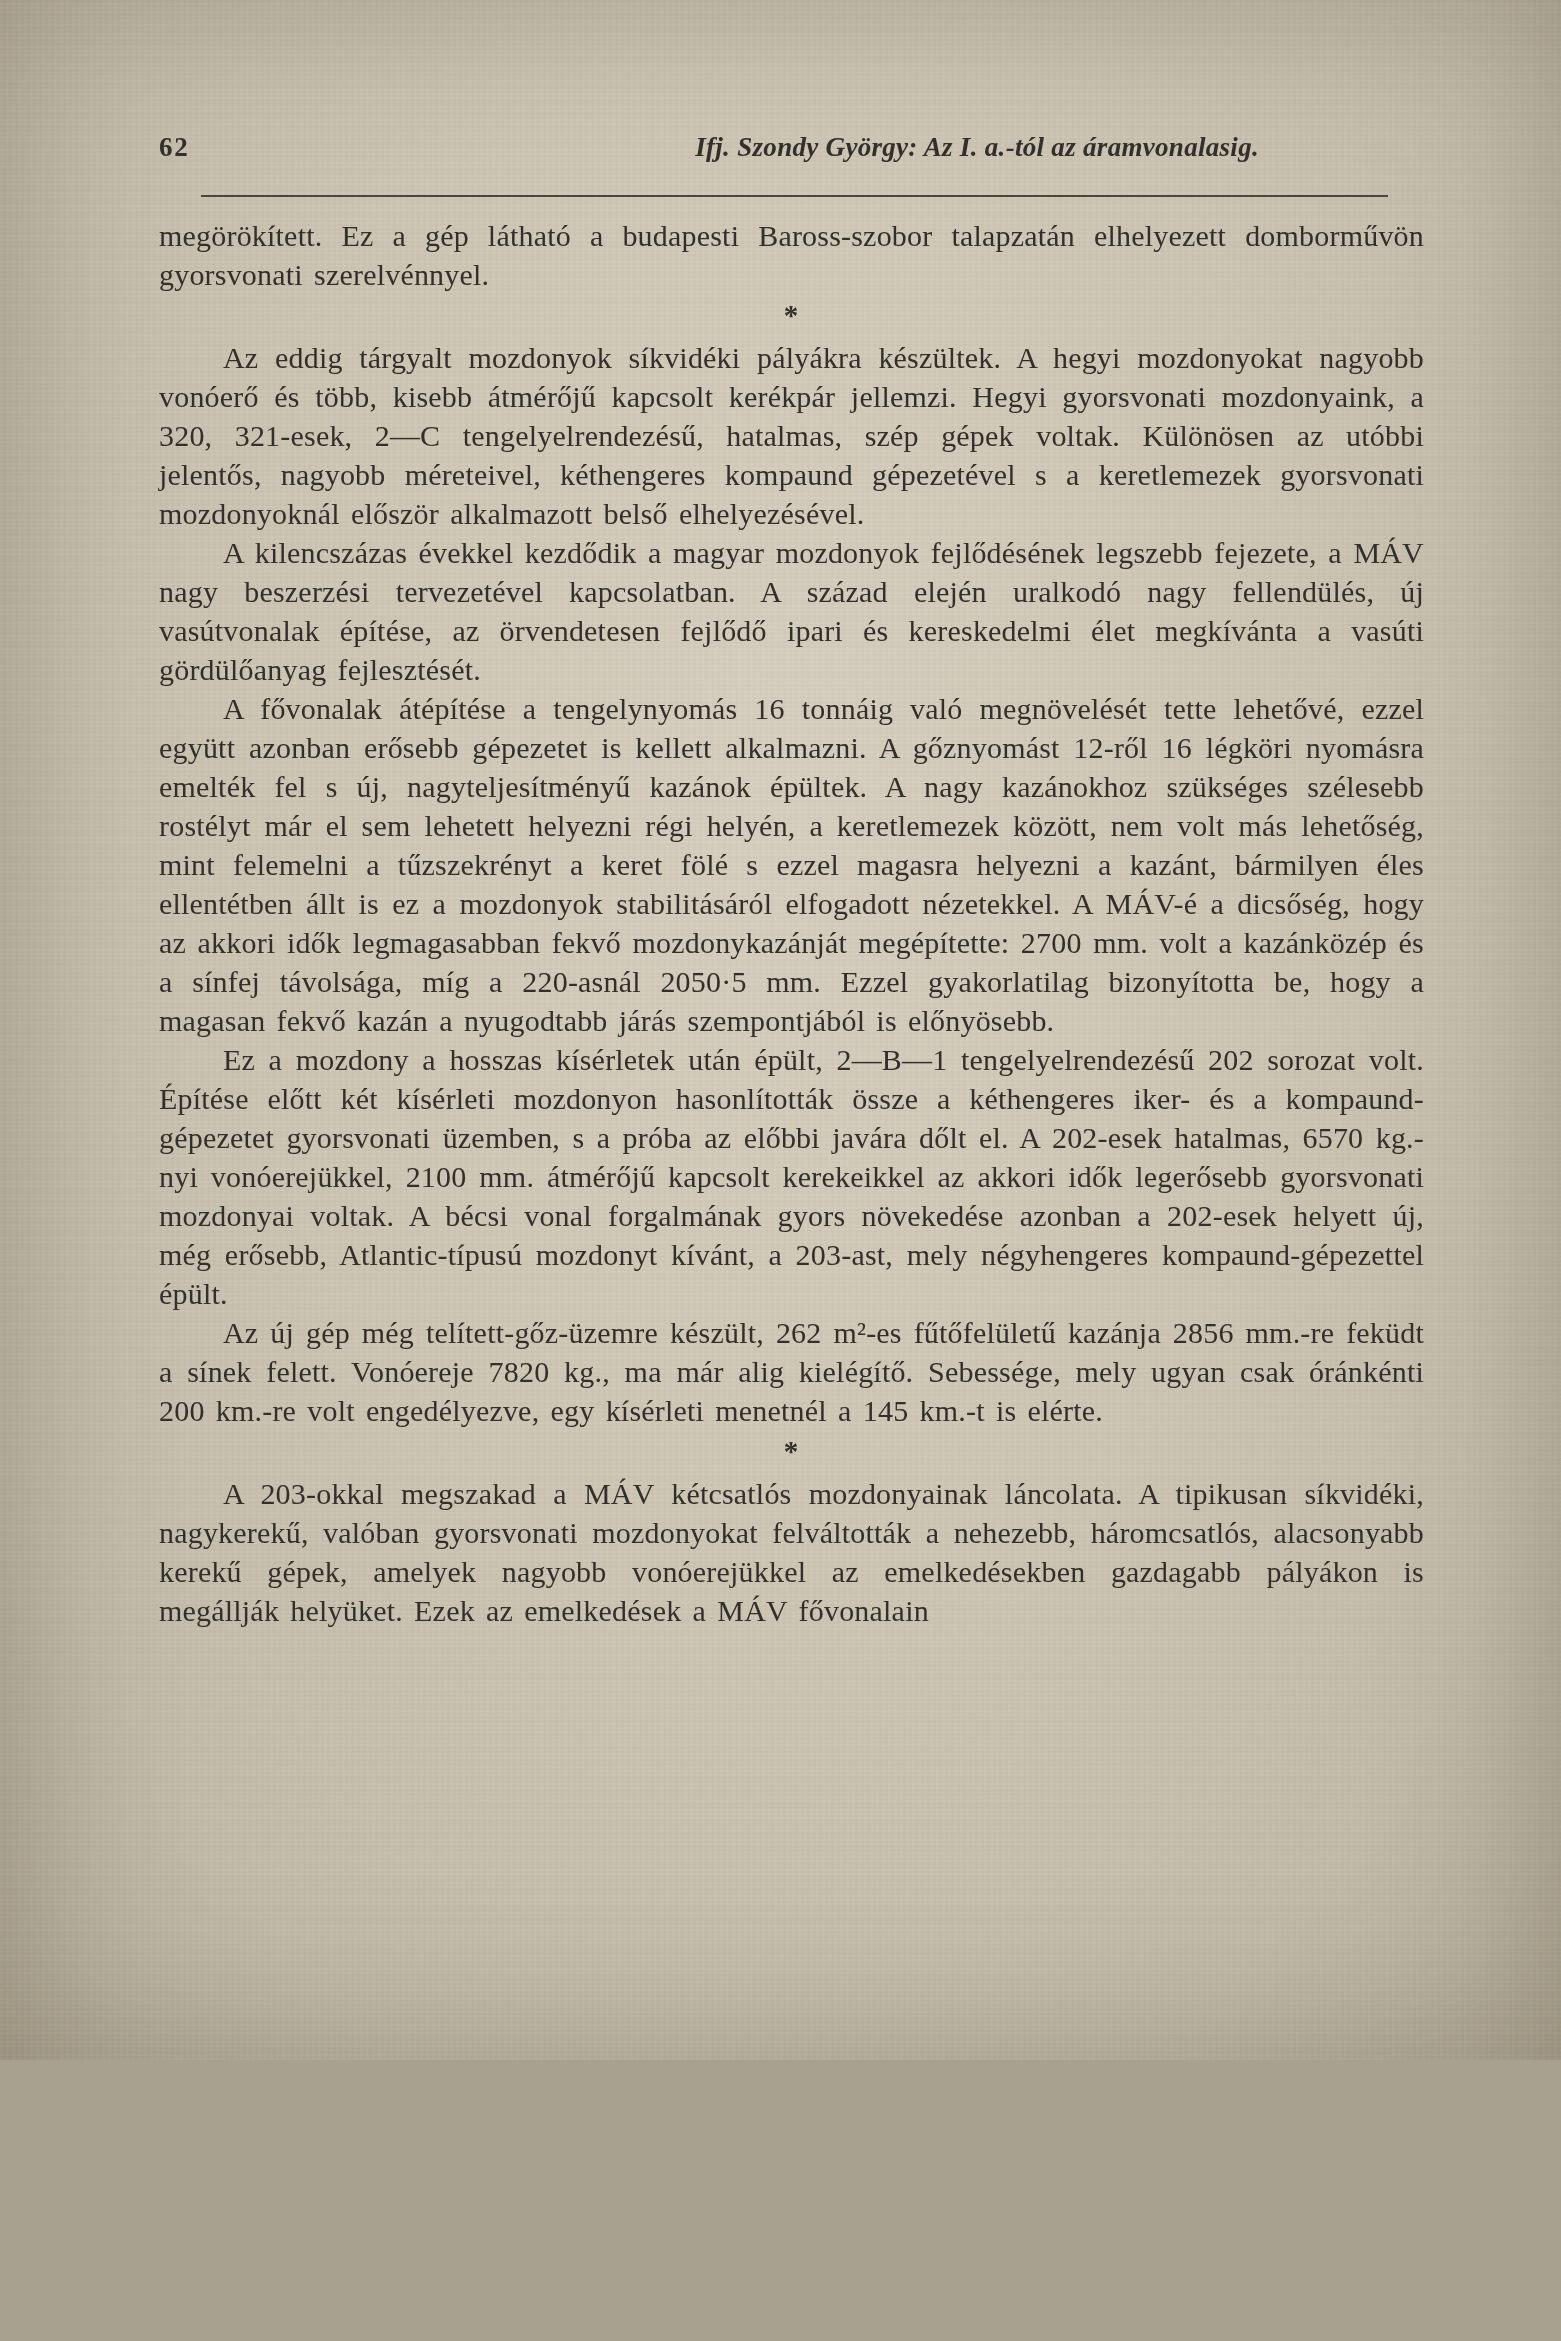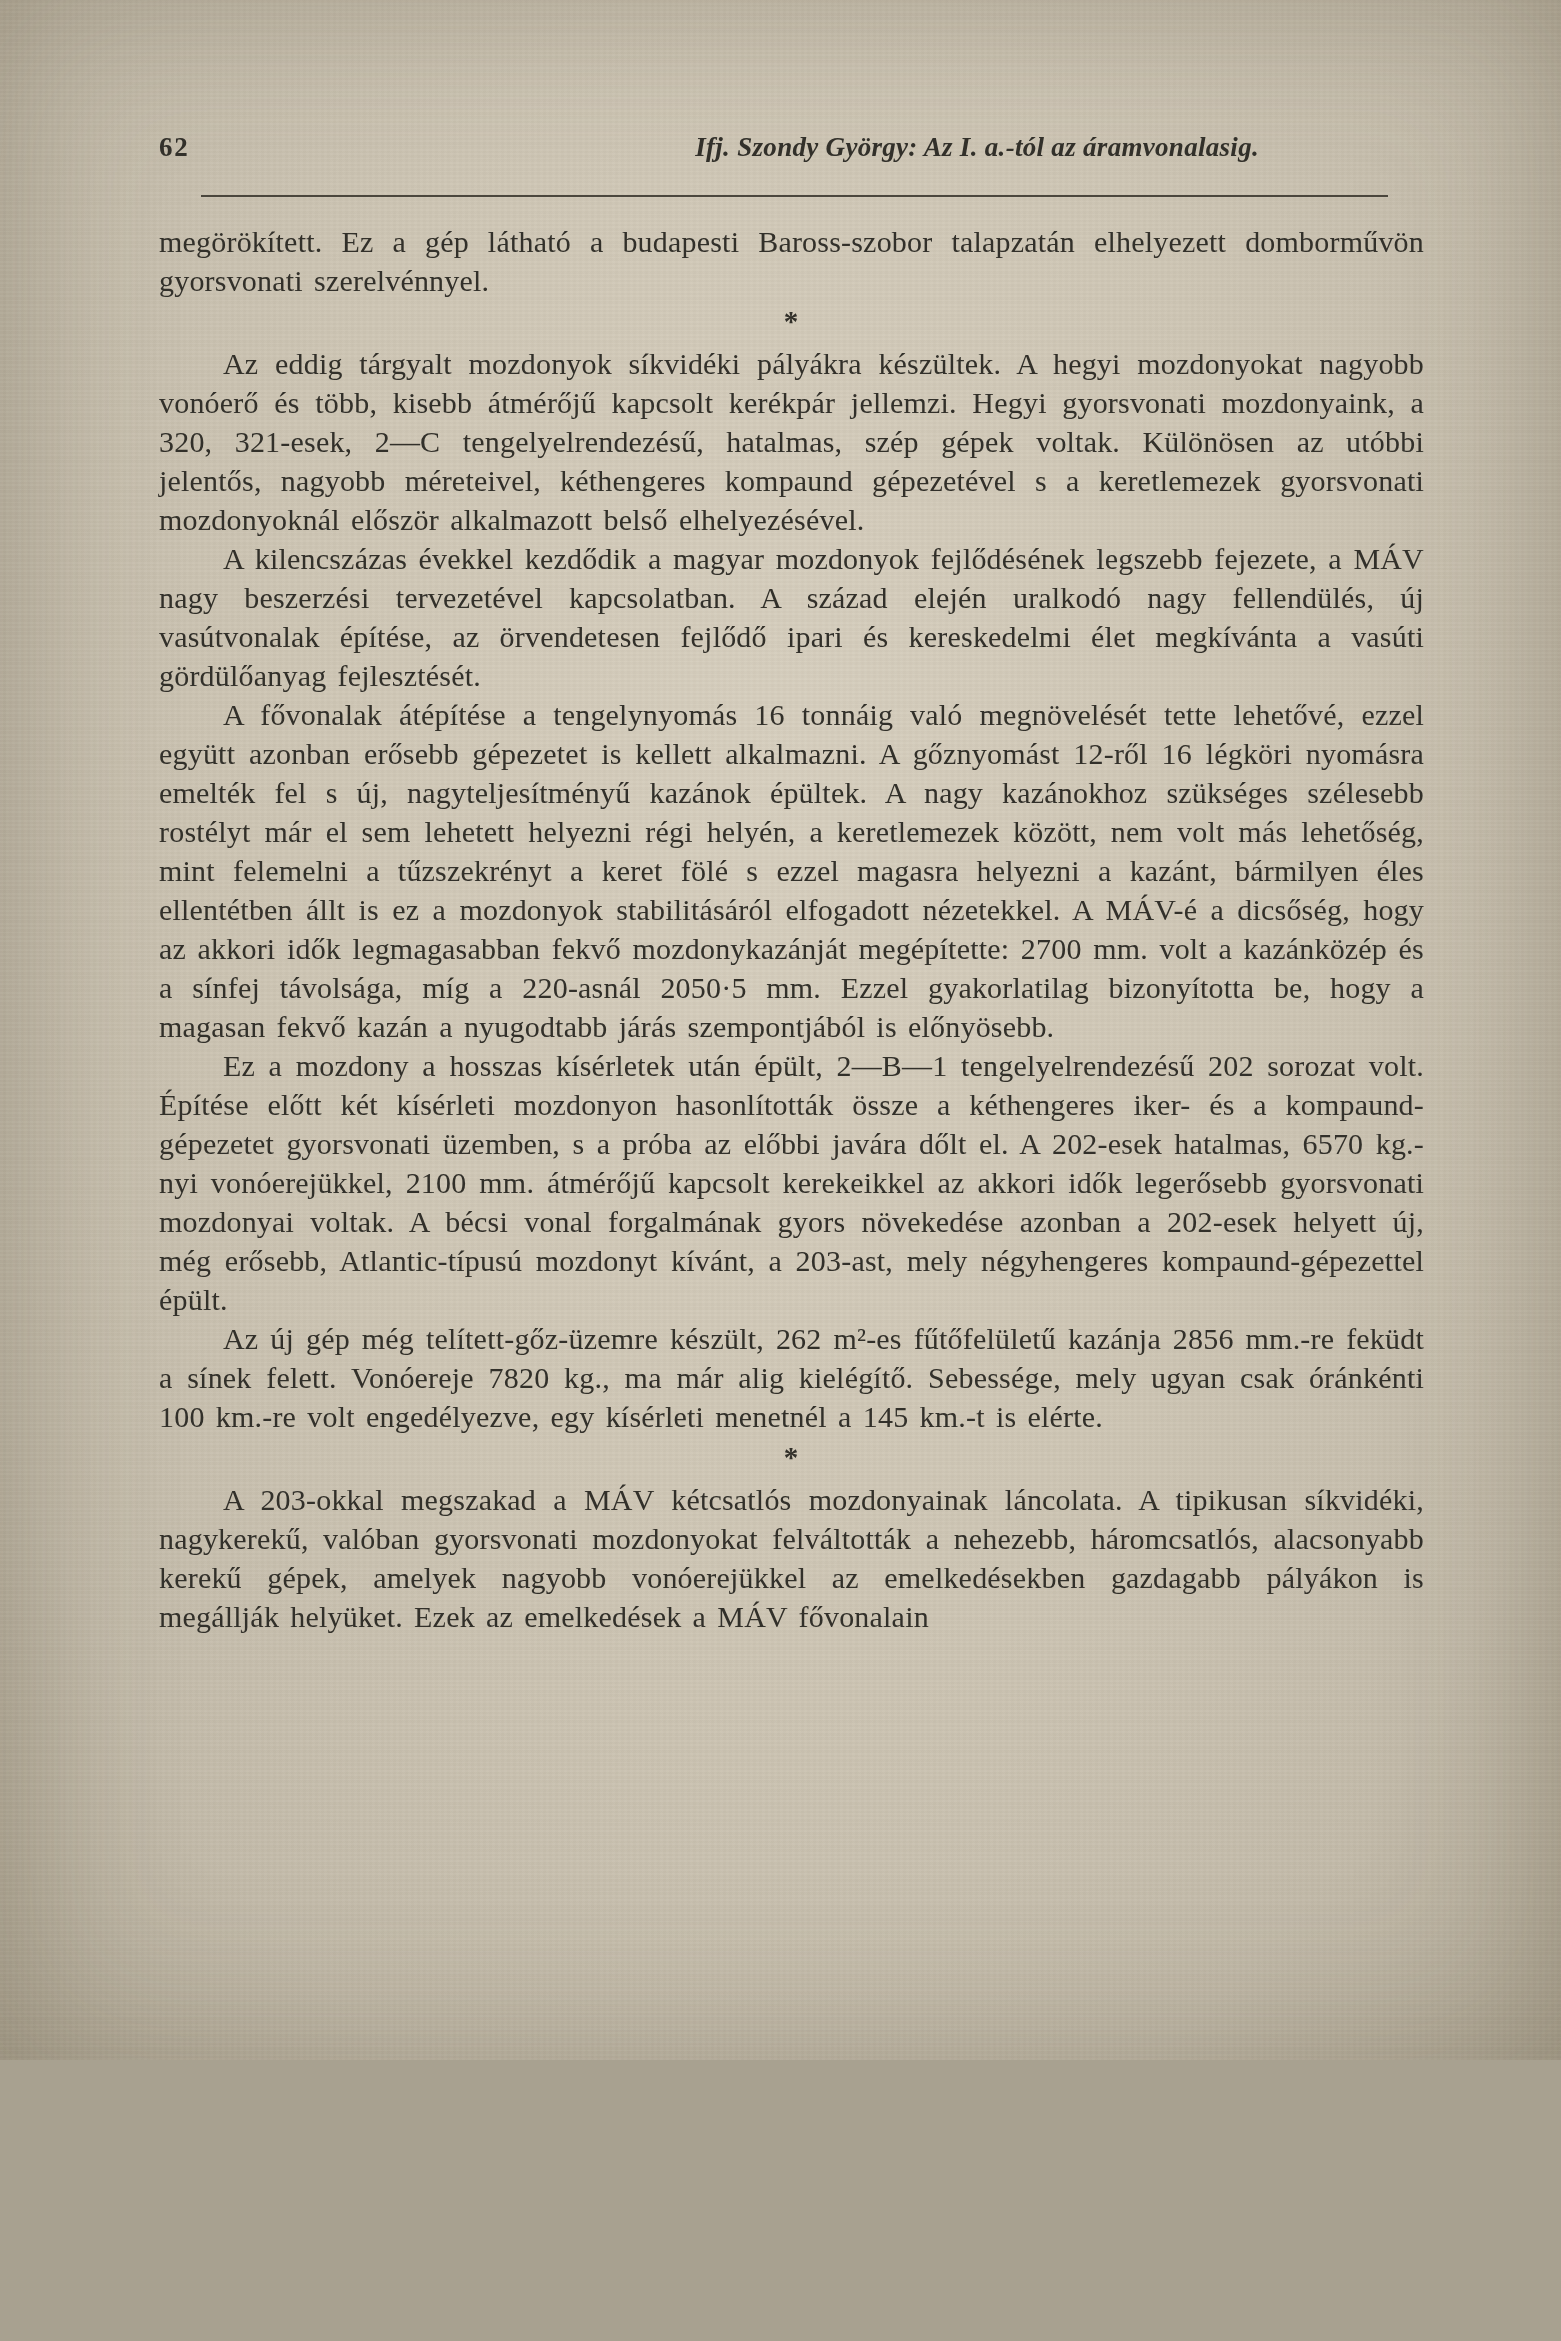--- a/index.html
+++ b/index.html
@@ -58,21 +58,21 @@
     font-weight: bold;
     letter-spacing: 0.3px;
     white-space: nowrap;
   }
   .headrule {
     border: none;
     border-top: 2.6px solid rgba(52, 48, 40, 0.85);
     margin: 22.6px 36px 0 42px;
   }
   .bodytext {
-    margin-top: 25px;
+    margin-top: 19px;
     font-size: 30px;
     line-height: 39px;
     text-align: justify;
     word-spacing: 3.5px;
     letter-spacing: 0.2px;
   }
   .bodytext p {
     margin: 0;
     text-indent: 0;
   }
@@ -111,21 +111,21 @@
       <div class="sep">*</div>
 
       <p class="indent">Az eddig tárgyalt mozdonyok síkvidéki pályákra készültek. A hegyi mozdonyokat nagyobb vonóerő és több, kisebb átmérőjű kapcsolt kerékpár jellemzi. Hegyi gyorsvonati mozdonyaink, a 320, 321-esek, 2—C tengelyelrendezésű, hatalmas, szép gépek voltak. Különösen az utóbbi jelentős, nagyobb méreteivel, kéthengeres kompaund gépezetével s a keretlemezek gyorsvonati mozdonyoknál először alkalmazott belső elhelyezésével.</p>
 
       <p class="indent">A kilencszázas évekkel kezdődik a magyar mozdonyok fejlődésének legszebb fejezete, a MÁV nagy beszerzési tervezetével kapcsolatban. A század elején uralkodó nagy fellendülés, új vasútvonalak építése, az örvendetesen fejlődő ipari és kereskedelmi élet megkívánta a vasúti gördülőanyag fejlesztését.</p>
 
       <p class="indent">A fővonalak átépítése a tengelynyomás 16 tonnáig való megnövelését tette lehetővé, ezzel együtt azonban erősebb gépezetet is kellett alkalmazni. A gőznyomást 12-ről 16 légköri nyomásra emelték fel s új, nagyteljesítményű kazánok épültek. A nagy kazánokhoz szükséges szélesebb rostélyt már el sem lehetett helyezni régi helyén, a keretlemezek között, nem volt más lehetőség, mint felemelni a tűzszekrényt a keret fölé s ezzel magasra helyezni a kazánt, bármilyen éles ellentétben állt is ez a mozdonyok stabilitásáról elfogadott nézetekkel. A MÁV-é a dicsőség, hogy az akkori idők legmagasabban fekvő mozdonykazánját megépítette: 2700 mm. volt a kazánközép és a sínfej távolsága, míg a 220-asnál 2050·5 mm. Ezzel gyakorlatilag bizonyította be, hogy a magasan fekvő kazán a nyugodtabb járás szempontjából is előnyösebb.</p>
 
       <p class="indent">Ez a mozdony a hosszas kísérletek után épült, 2—B—1 tengelyelrendezésű 202 sorozat volt. Építése előtt két kísérleti mozdonyon hasonlították össze a kéthengeres iker- és a kompaund-gépezetet gyorsvonati üzemben, s a próba az előbbi javára dőlt el. A 202-esek hatalmas, 6570 kg.-nyi vonóerejükkel, 2100 mm. átmérőjű kapcsolt kerekeikkel az akkori idők legerősebb gyorsvonati mozdonyai voltak. A bécsi vonal forgalmának gyors növekedése azonban a 202-esek helyett új, még erősebb, Atlantic-típusú mozdonyt kívánt, a 203-ast, mely négyhengeres kompaund-gépezettel épült.</p>
 
-      <p class="indent">Az új gép még telített-gőz-üzemre készült, 262 m²-es fűtőfelületű kazánja 2856 mm.-re feküdt a sínek felett. Vonóereje 7820 kg., ma már alig kielégítő. Sebessége, mely ugyan csak óránkénti 100 km.-re volt engedélyezve, egy kísérleti menetnél a 145 km.-t is elérte.</p>
+      <p class="indent">Az új gép még telített-gőz-üzemre készült, 262 m²-es fűtőfelületű kazánja 2856 mm.-re feküdt a sínek felett. Vonóereje 7820 kg., ma már alig kielégítő. Sebessége, mely ugyan csak óránkénti 200 km.-re volt engedélyezve, egy kísérleti menetnél a 145 km.-t is elérte.</p>
 
       <div class="sep">*</div>
 
       <p class="indent">A 203-okkal megszakad a MÁV kétcsatlós mozdonyainak láncolata. A tipikusan síkvidéki, nagykerekű, valóban gyorsvonati mozdonyokat felváltották a nehezebb, háromcsatlós, alacsonyabb kerekű gépek, amelyek nagyobb vonóerejükkel az emelkedésekben gazdagabb pályákon is megállják helyüket. Ezek az emelkedések a MÁV fővonalain</p>
 
     </main>
   </div>
 </div>
 
 

